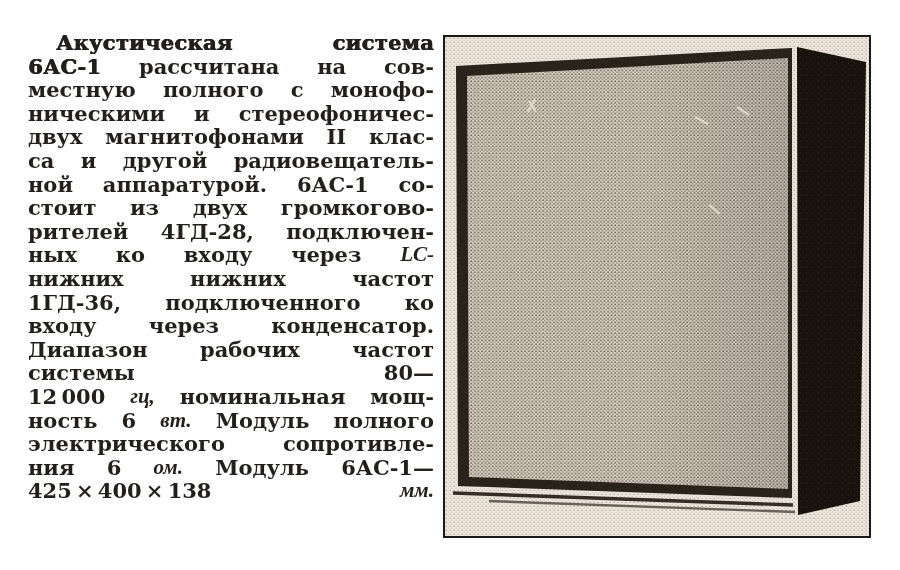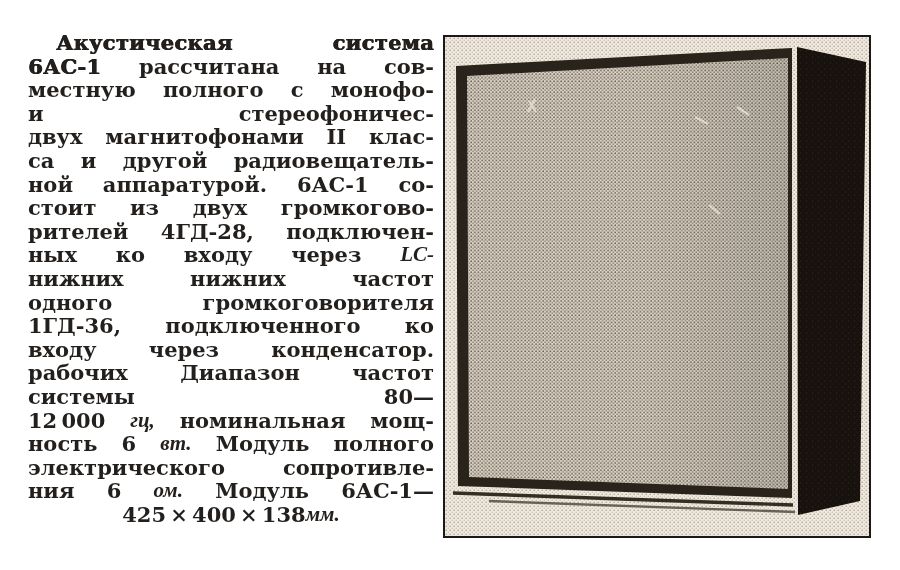--- a/index.html
+++ b/index.html
@@ -10,21 +10,21 @@
   
   .article{
     position:absolute;left:28px;top:31px;width:406px;
     color:#221f1c;font-size:21px;font-weight:700;line-height:23.6px;
   }
   .tline{
     display:flex;flex-wrap:nowrap;justify-content:space-between;
     column-gap:2px;height:23.6px;white-space:nowrap;
   }
   .tline.indent{padding-left:28px;}
-  .tline.last{justify-content:center;column-gap:0;}
+  .tline.last{justify-content:space-between;column-gap:0;}
   .tline span{display:inline-block;}
   .lead{text-shadow:0.7px 0 0 currentColor, 0 0.4px 0 currentColor;letter-spacing:0.3px;}
   .it{font-style:italic;font-weight:700;font-family:Liberation Serif, serif;}
   
   .photo{
     position:absolute;left:443px;top:35px;width:424px;height:499px;
     border:2px solid #1b1917;background:#efe9e0;margin:0;padding:0;
   }
   .photo svg{display:block;width:100%;height:100%;}
 </style>
@@ -44,20 +44,21 @@
         <span>на</span>
         <span>сов-</span>
       </div>
       <div class="tline">
         <span>местную</span>
         <span>полного</span>
         <span>с</span>
         <span>монофо-</span>
       </div>
       <div class="tline">
+        <span>ническими</span>
         <span>и</span>
         <span>стереофоничес-</span>
       </div>
       <div class="tline">
         <span>двух</span>
         <span>магнитофонами</span>
         <span>II</span>
         <span>клас-</span>
       </div>
       <div class="tline">
@@ -89,36 +90,32 @@
         <span>входу</span>
         <span>через</span>
         <span class="it">LC-</span>
       </div>
       <div class="tline">
         <span>нижних</span>
         <span>нижних</span>
         <span>частот</span>
       </div>
       <div class="tline">
-        <span>одного</span>
-        <span>громкоговорителя</span>
-      </div>
-      <div class="tline">
         <span>1ГД-36,</span>
         <span>подключенного</span>
         <span>ко</span>
       </div>
       <div class="tline">
         <span>входу</span>
         <span>через</span>
         <span>конденсатор.</span>
       </div>
       <div class="tline">
+        <span>Диапазон</span>
         <span>рабочих</span>
-        <span>Диапазон</span>
         <span>частот</span>
       </div>
       <div class="tline">
         <span>системы</span>
         <span>80—</span>
       </div>
       <div class="tline">
         <span>12 000</span>
         <span class="it">гц,</span>
         <span>номинальная</span>

